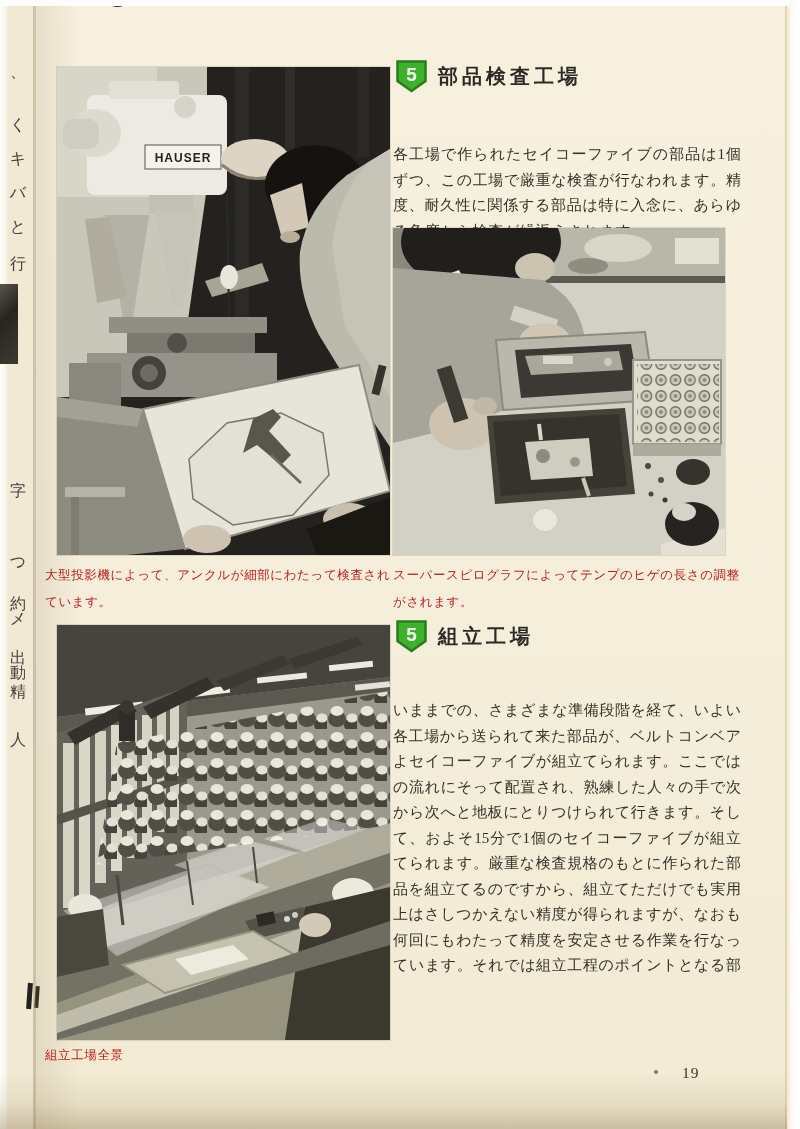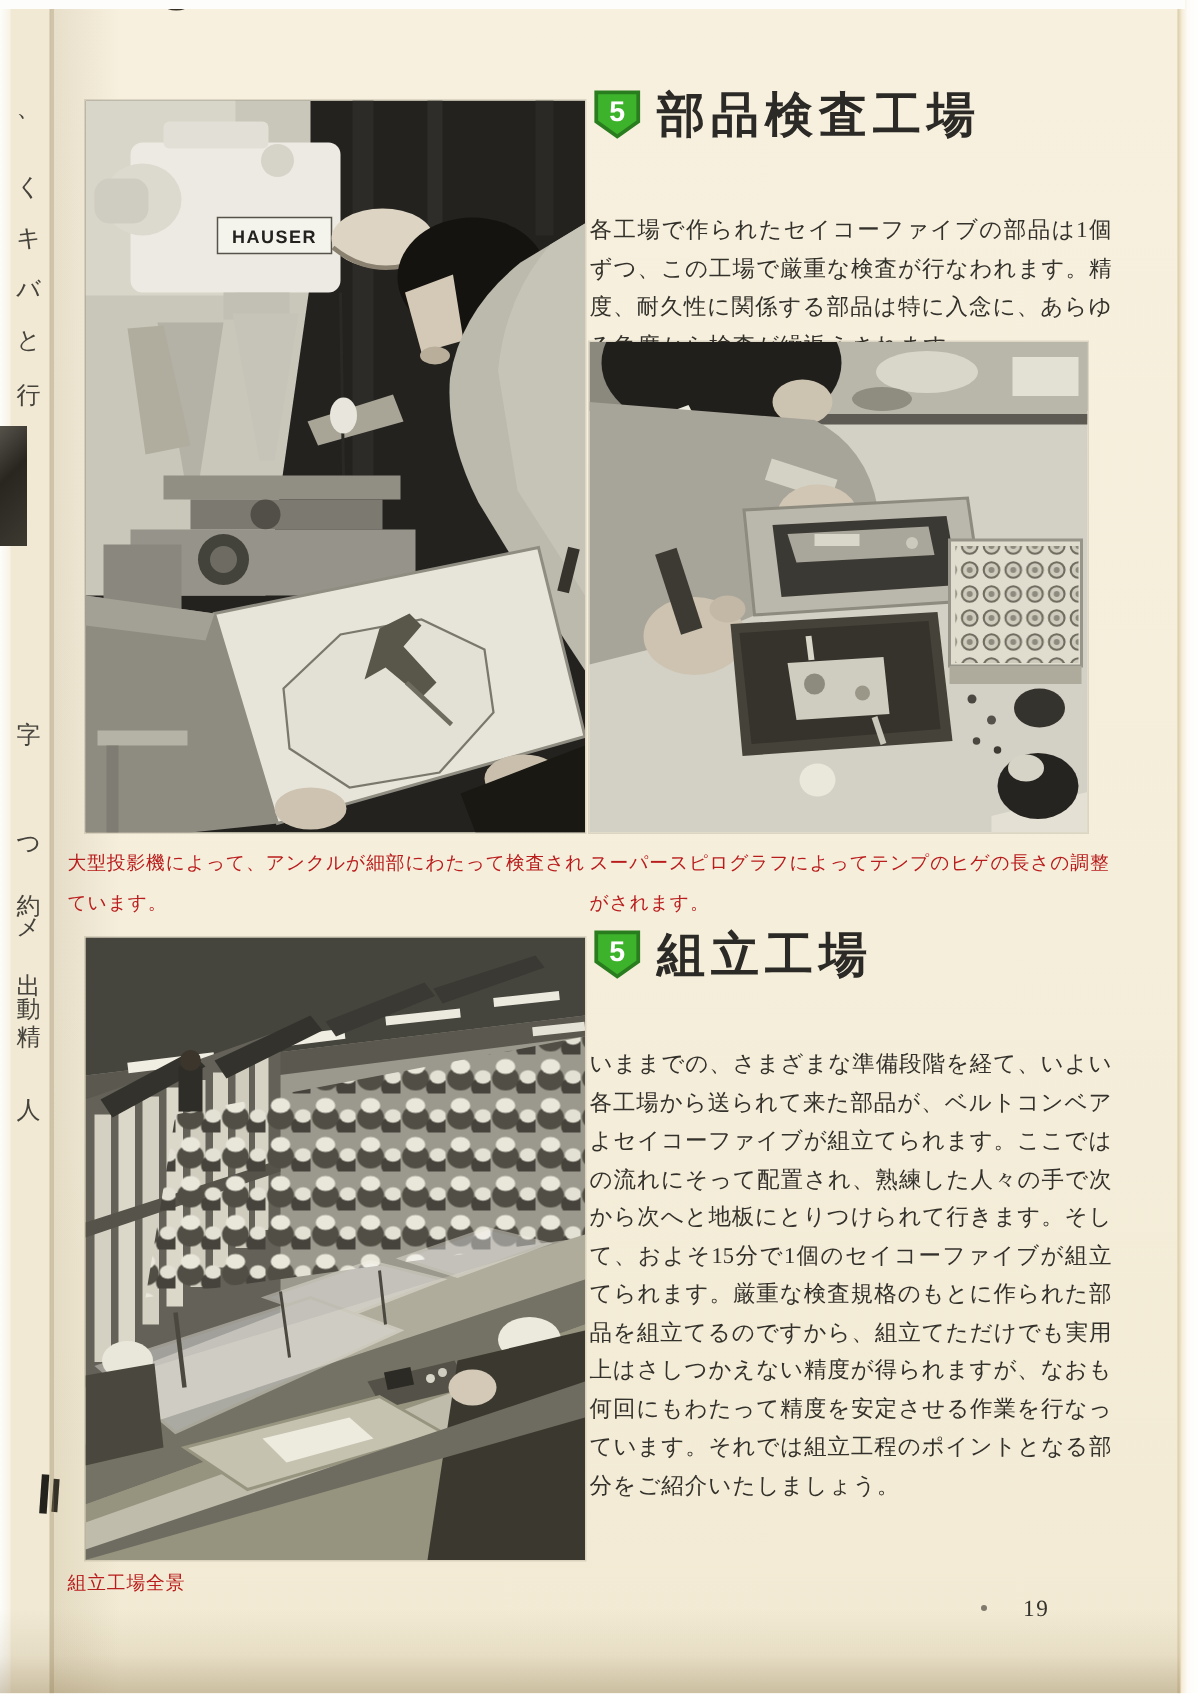--- a/index.html
+++ b/index.html
@@ -51,21 +51,21 @@
     position:absolute; left:0; top:284px; width:18px; height:80px;
     background:linear-gradient(135deg,#55534a 0%, #28261f 40%, #3c3a31 100%);
   }
   .edge-bar { position:absolute; background:#23221d; }
 
   
   .section-head { position:absolute; display:flex; align-items:flex-start; }
   .badge-svg { display:block; }
   .section-title {
     font-family:"Liberation Sans", sans-serif; font-weight:700;
-    font-size:32px; letter-spacing:4px; color:#2b2a26; line-height:34px;
+    font-size:20px; letter-spacing:4px; color:#2b2a26; line-height:34px;
     margin-left:10px; white-space:nowrap;
   }
   .para { position:absolute; width:348px; font-size:15px; color:#33312b;margin-top:33px; }
   .bline { text-align:justify; text-align-last:justify; line-height:25.5px; }
   .bline.last { text-align:justify; text-align-last:left; letter-spacing:.7px; }
 
   .caption { position:absolute; font-size:12.5px; color:#b91c1c; width:350px; }
   .cline { line-height:27px; letter-spacing:.6px; white-space:nowrap; }
 
   .photo { position:absolute; outline:1px solid rgba(40,35,20,.12); }
@@ -249,21 +249,20 @@
       <div class="bline">各工場から送られて来た部品が、ベルトコンベア</div>
       <div class="bline">よセイコーファイブが組立てられます。ここでは</div>
       <div class="bline">の流れにそって配置され、熟練した人々の手で次</div>
       <div class="bline">から次へと地板にとりつけられて行きます。そし</div>
       <div class="bline">て、およそ15分で1個のセイコーファイブが組立</div>
       <div class="bline">てられます。厳重な検査規格のもとに作られた部</div>
       <div class="bline">品を組立てるのですから、組立てただけでも実用</div>
       <div class="bline">上はさしつかえない精度が得られますが、なおも</div>
       <div class="bline">何回にもわたって精度を安定させる作業を行なっ</div>
       <div class="bline">ています。それでは組立工程のポイントとなる部</div>
-      <div class="bline last">分をご紹介いたしましょう。</div>
     </div>
 
   <svg class="photo" style="left:57px; top:625px;" width="333" height="415" viewBox="0 0 333 415">
     <rect width="333" height="415" fill="#9b988d"></rect>
     <g>
       <polygon points="0,0 333,0 333,52 0,92" fill="#45443d"></polygon>
       <polygon points="0,92 333,52 333,66 0,108" fill="#5a584f"></polygon>
       <rect x="28" y="80" width="58" height="7" fill="#f0eee3" transform="rotate(-7 57 83)"></rect>
       <rect x="118" y="64" width="55" height="7" fill="#f0eee3" transform="rotate(-7 145 67)"></rect>
       <rect x="200" y="50" width="50" height="6" fill="#eceade" transform="rotate(-6 225 53)"></rect>

